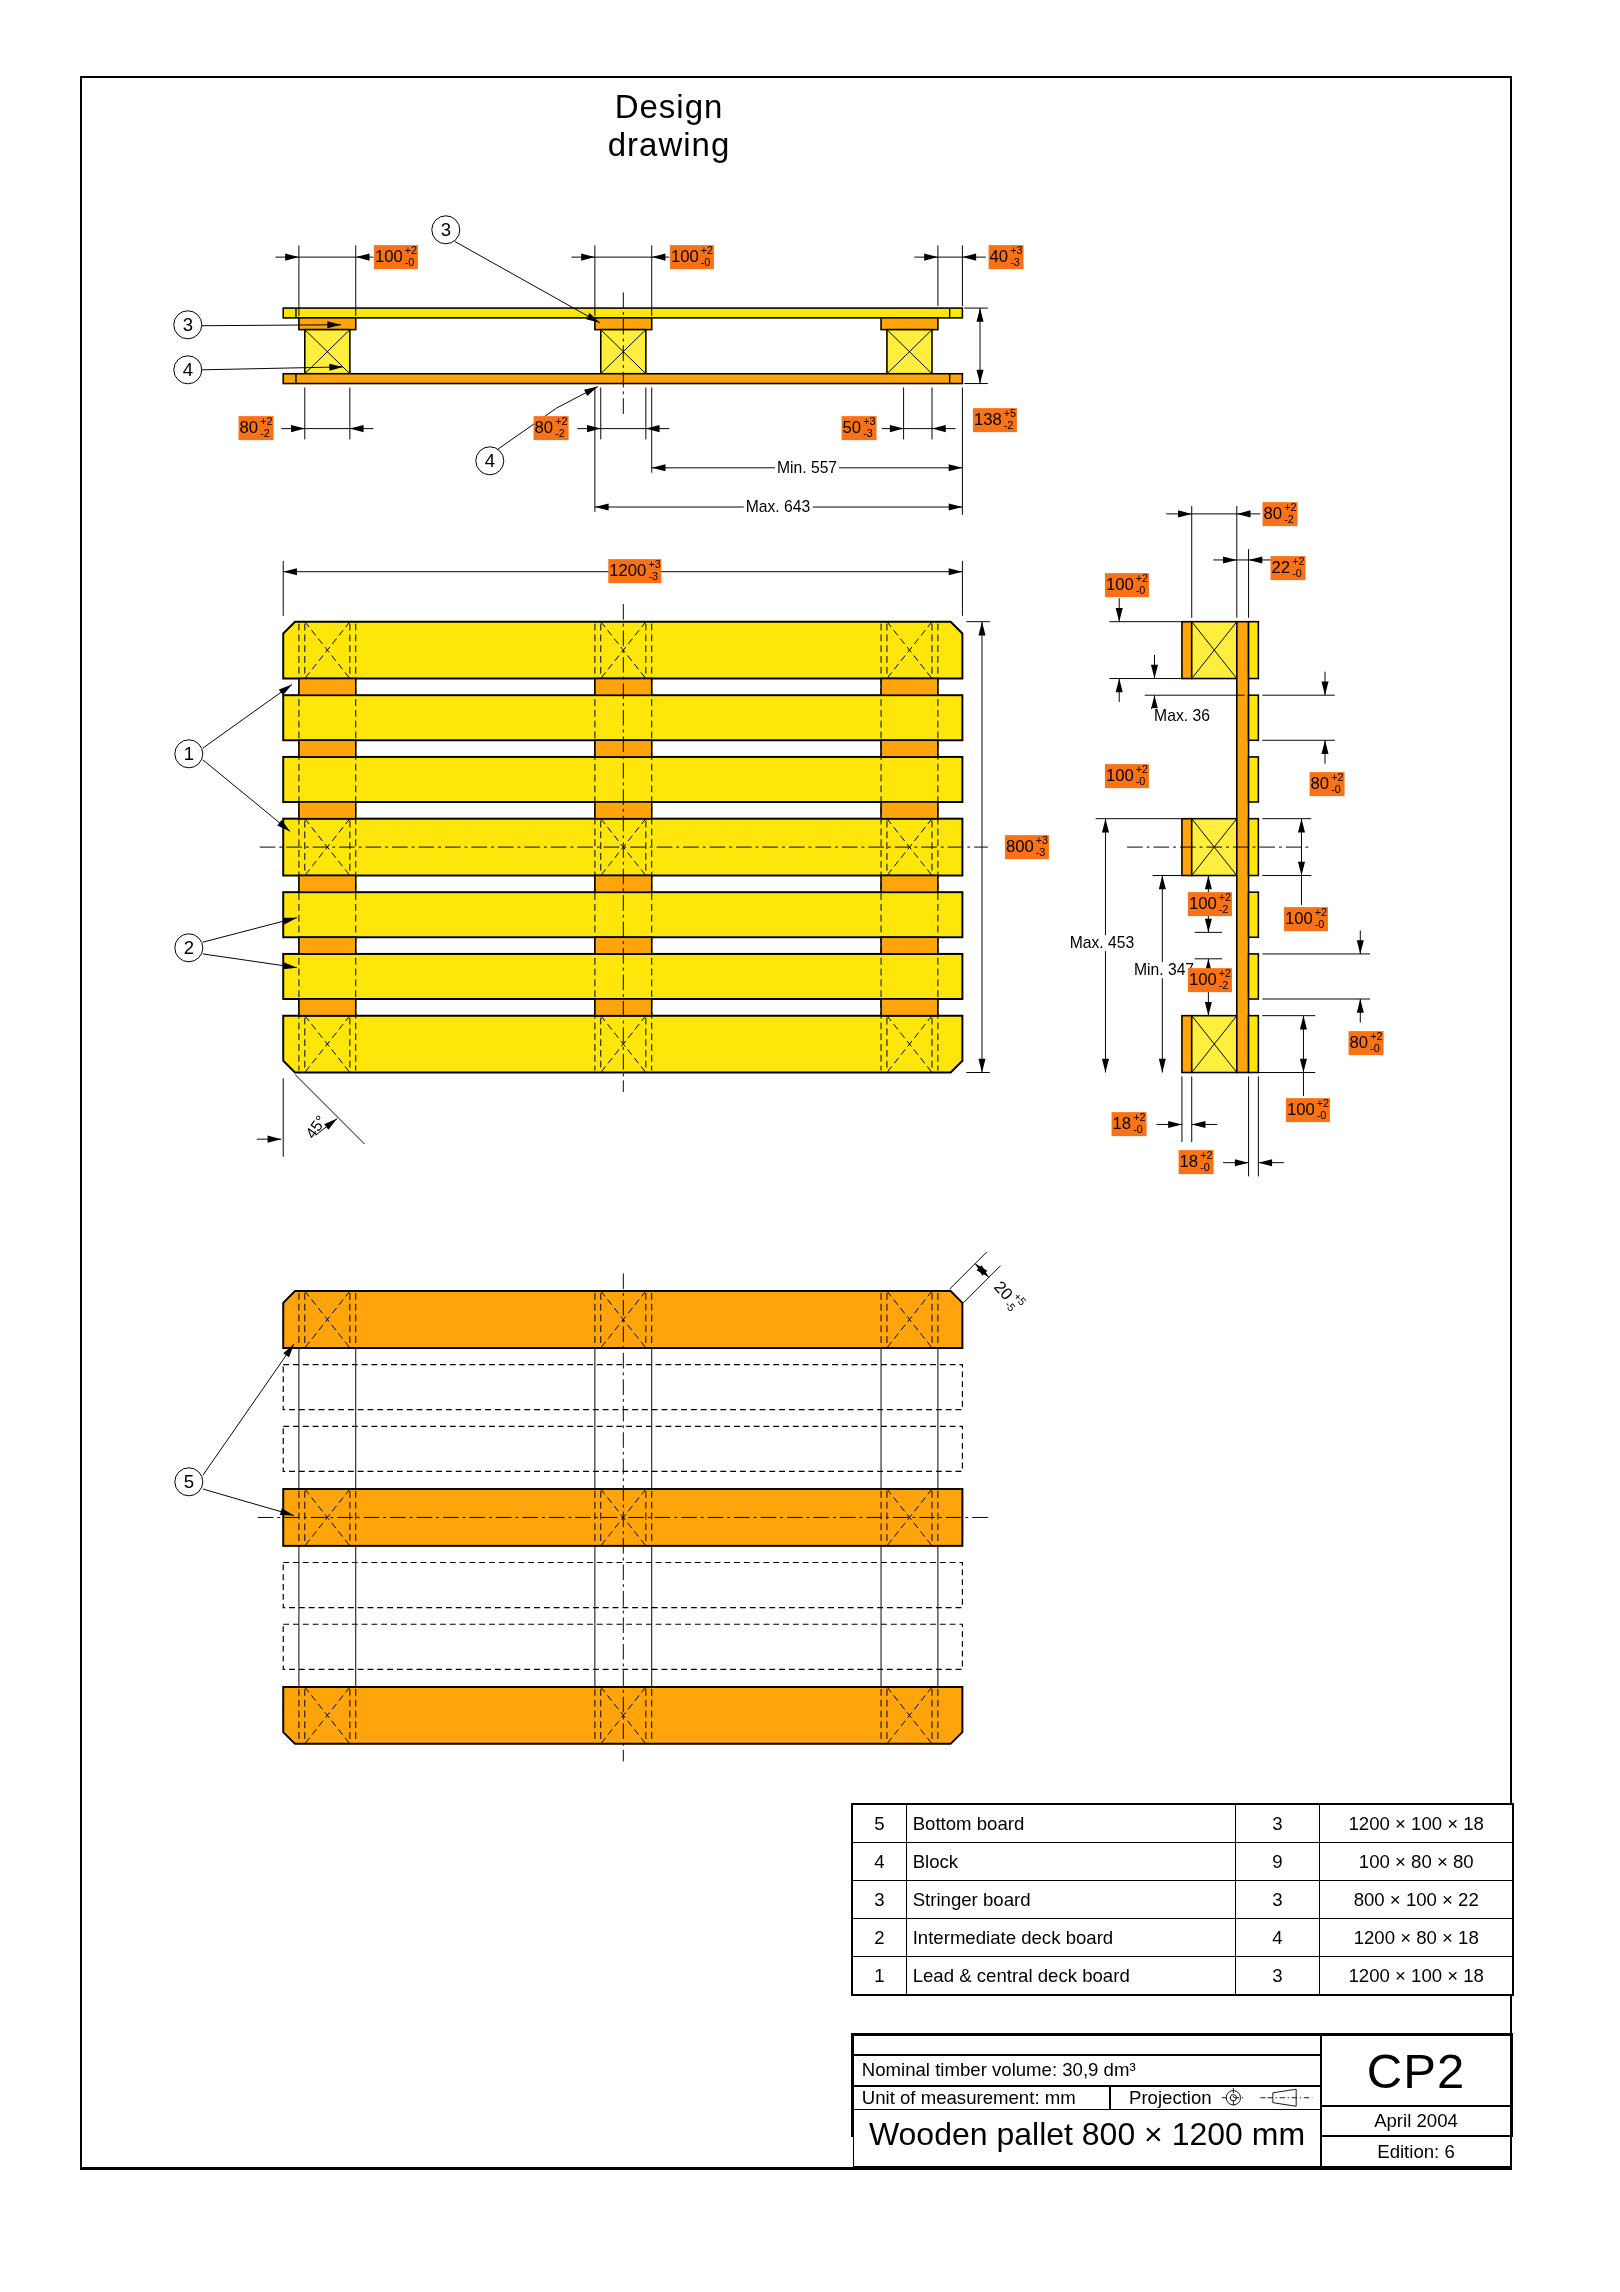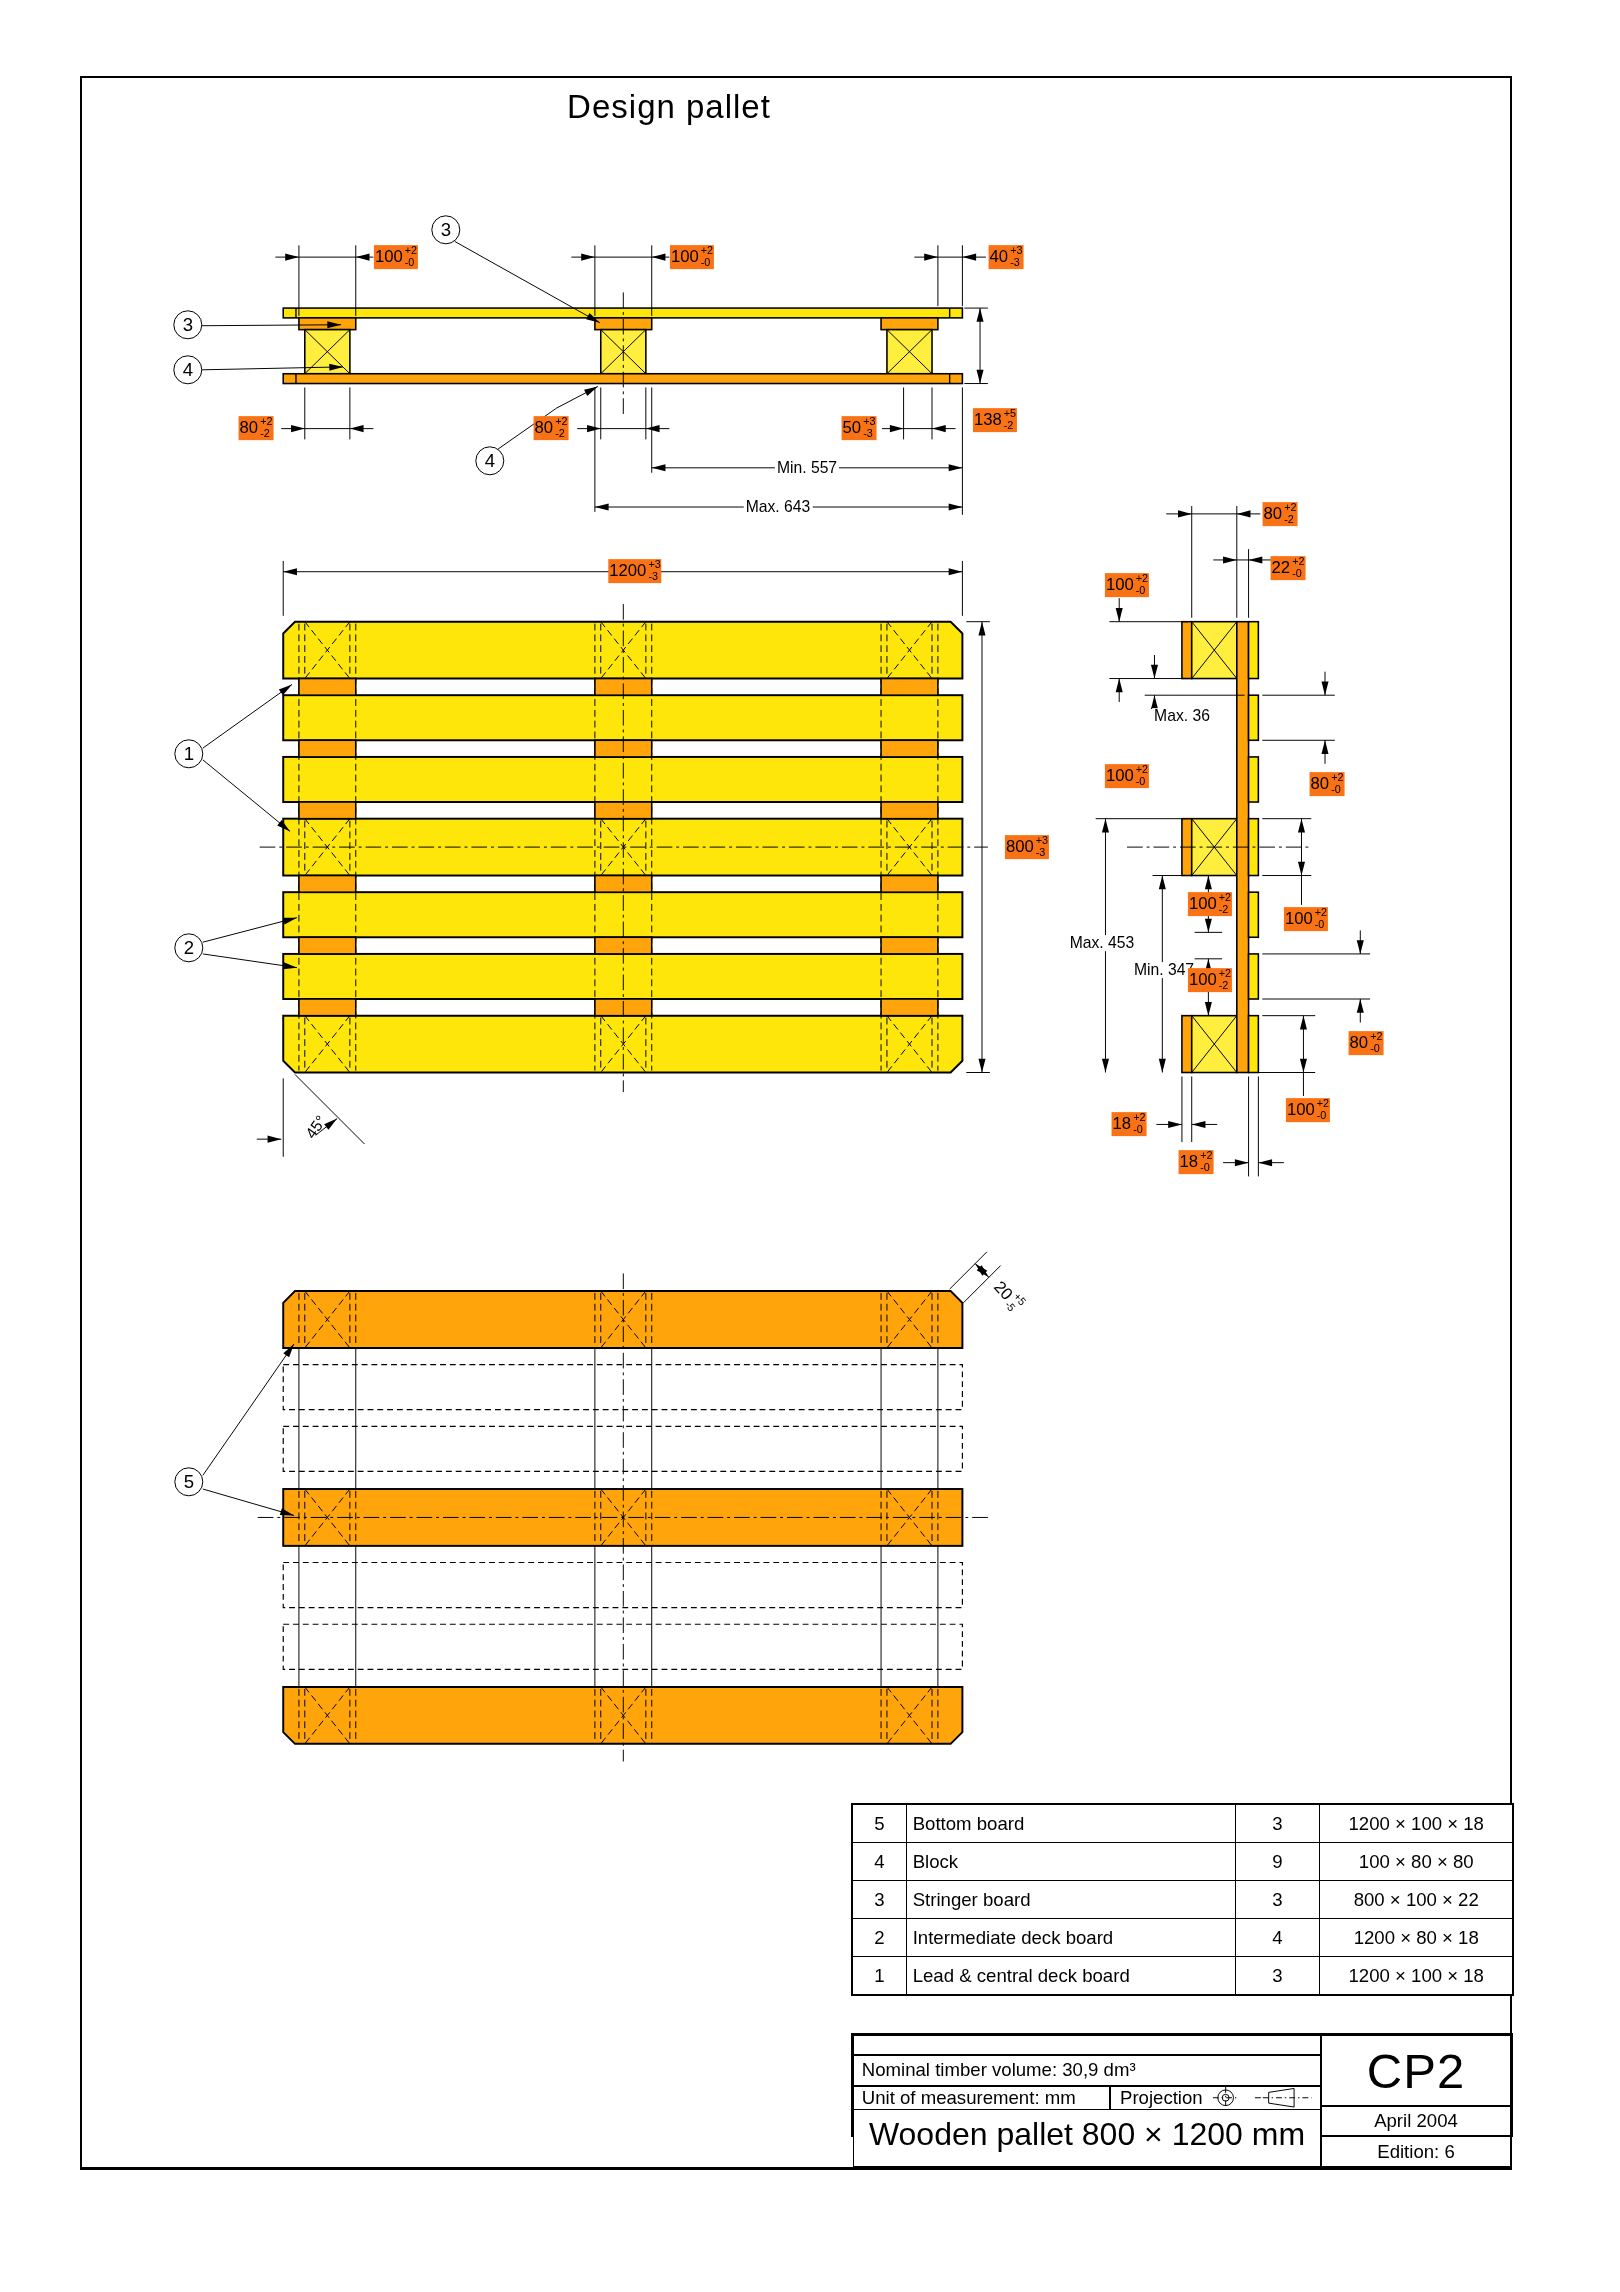--- a/index.html
+++ b/index.html
@@ -29,21 +29,21 @@
   .c-nr{width:41px;text-align:center;}
   .c-den{width:316px;text-align:left;padding-left:11.8px;}
   .c-num{width:72px;text-align:center;}
   .c-dim{width:180px;text-align:center;}
   
   .tblock{position:absolute;left:851px;top:2033px;width:662px;height:104px;border:2px solid #000;box-sizing:border-box;background:#fff;}
   .tb-cell{position:absolute;box-sizing:border-box;border:1px solid #000;background:#fff;}
   .tb-volume{left:0;top:19.6px;width:468px;height:31px;font-size:18.6px;display:flex;align-items:center;padding-left:7.8px;}
   .tb-empty{left:0;top:0;width:468px;height:19.6px;}
   .tb-unit{left:0;top:51px;width:257px;height:23.5px;font-size:18.6px;display:flex;align-items:center;padding-left:7.8px;}
-  .tb-proj{left:257px;top:51px;width:211px;height:23.5px;font-size:18.6px;display:flex;align-items:center;padding-left:9px;gap:7.8px;}
+  .tb-proj{left:257px;top:51px;width:211px;height:23.5px;font-size:18.6px;display:flex;align-items:center;padding-left:18px;gap:7.8px;}
   .tb-name{left:0;top:74px;width:468px;height:58px;font-size:32px;display:flex;align-items:flex-start;justify-content:center;padding-top:5.9px;}
   .tb-code{left:468px;top:0;width:190px;height:71px;font-size:49px;display:flex;align-items:center;justify-content:center;letter-spacing:1px;}
   .tb-date{left:468px;top:71px;width:190px;height:30px;font-size:18.6px;display:flex;align-items:center;justify-content:center;}
   .tb-ed{left:468px;top:101px;width:190px;height:31px;font-size:18.6px;display:flex;align-items:center;justify-content:center;}
   
   .ln{stroke:#000;stroke-width:1.4;fill:none;}
   .t{stroke:#000;stroke-width:1;fill:none;}
   .s15{stroke:#000;stroke-width:1.6;}
   .s2{stroke:#000;stroke-width:2;}
   .fy{fill:#ffe60a;}
@@ -53,21 +53,21 @@
   .dsh{stroke:#000;stroke-width:1;fill:none;stroke-dasharray:7,4;}
   .dshw{stroke:#000;stroke-width:1.2;stroke-dasharray:6,4;}
   .cl{stroke:#000;stroke-width:1;fill:none;stroke-dasharray:16,4,3,4;}
 </style>
 </head>
 <body>
 
 <div id="stage">
   <div id="frame"></div>
 
-  <div class="pagetitle">Design pallet</div>
+  <div class="pagetitle">Design drawing</div>
 
   <svg id="gfx" width="1620" height="2293" viewBox="0 0 1653 2339">
     <defs>
       <marker id="ae" markerWidth="16" markerHeight="10" refX="15" refY="5" orient="auto" markerUnits="userSpaceOnUse">
         <path d="M15,5 L1,1.4 L1,8.6 z" fill="#000"></path>
       </marker>
       <marker id="as" markerWidth="16" markerHeight="10" refX="1" refY="5" orient="auto" markerUnits="userSpaceOnUse">
         <path d="M1,5 L15,1.4 L15,8.6 z" fill="#000"></path>
       </marker>
     </defs>

